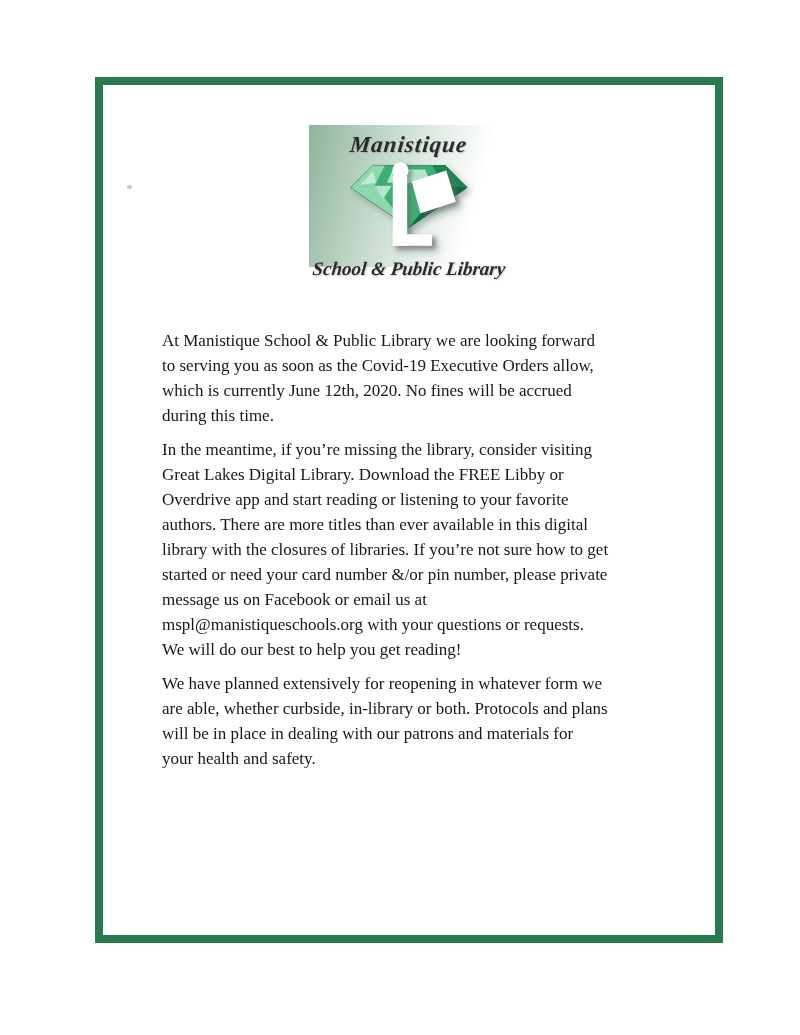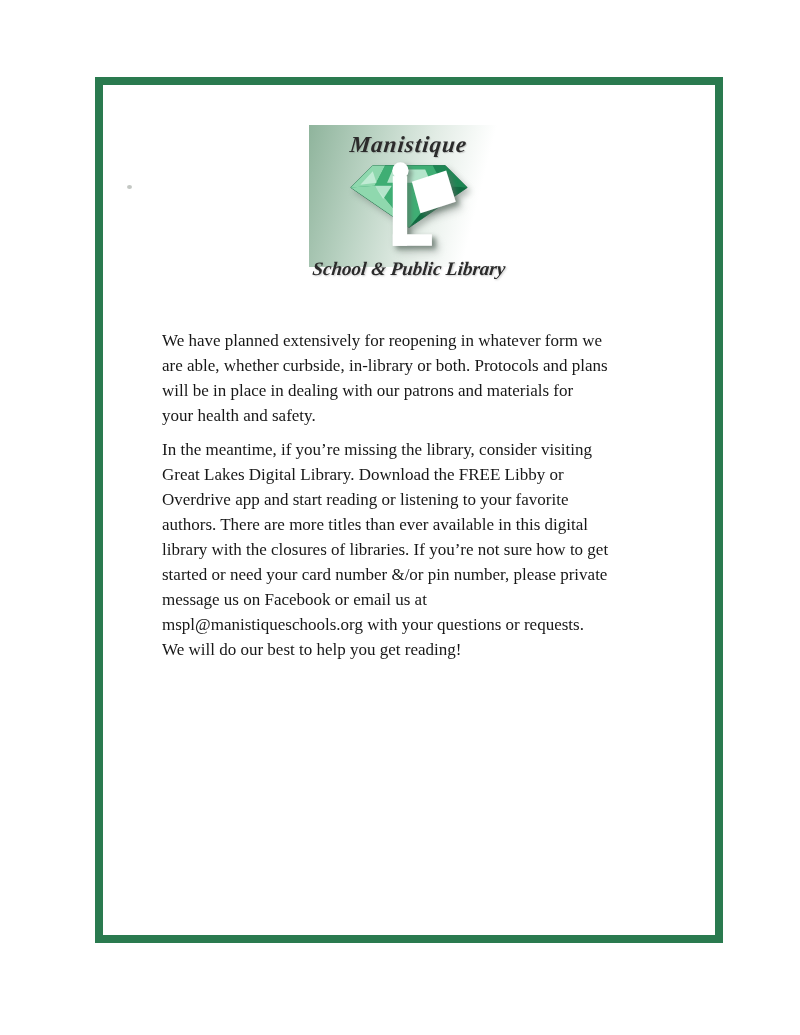--- a/index.html
+++ b/index.html
@@ -146,29 +146,33 @@
           <rect x="48" y="21" width="15" height="73"></rect>
           <rect x="48" y="82" width="41" height="12"></rect>
           <polygon points="68,27 104,15 114,48 77,60"></polygon>
         </g>
       </svg>
 
       <div class="logo-subtitle">School &amp; Public Library</div>
     </div>
 
     <div class="letter-body">
-      <p>We have planned extensively for reopening in whatever form we
-are able, whether curbside, in-library or both. Protocols and plans
-will be in place in dealing with our patrons and materials for
-your health and safety.</p>
+      <p>At Manistique School &amp; Public Library we are looking forward
+to serving you as soon as the Covid-19 Executive Orders allow,
+which is currently June 12th, 2020.  No fines will be accrued
+during this time.</p>
       <p>In the meantime, if you’re missing the library, consider visiting
 Great Lakes Digital Library.  Download the FREE Libby or
 Overdrive app and start reading or listening to your favorite
 authors. There are more titles than ever available in this digital
 library with the closures of libraries. If you’re not sure how to get
 started or need your card number &amp;/or pin number, please private
 message us on Facebook or email us at
 mspl@manistiqueschools.org with your questions or requests.
 We will do our best to help you get reading!</p>
+      <p>We have planned extensively for reopening in whatever form we
+are able, whether curbside, in-library or both. Protocols and plans
+will be in place in dealing with our patrons and materials for
+your health and safety.</p>
     </div>
 
   </div>
 </div>
 
 </body></html>

